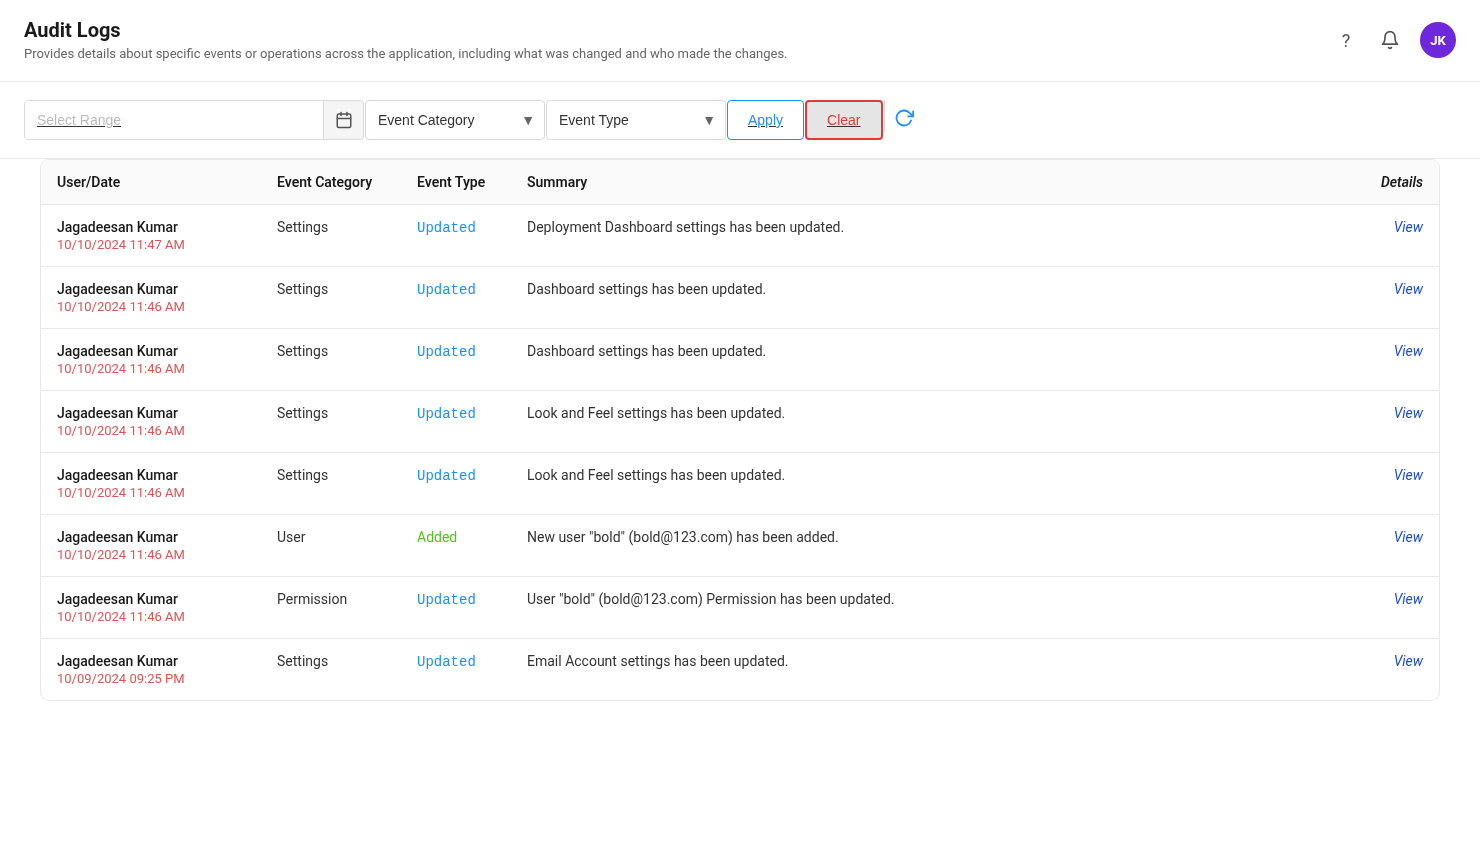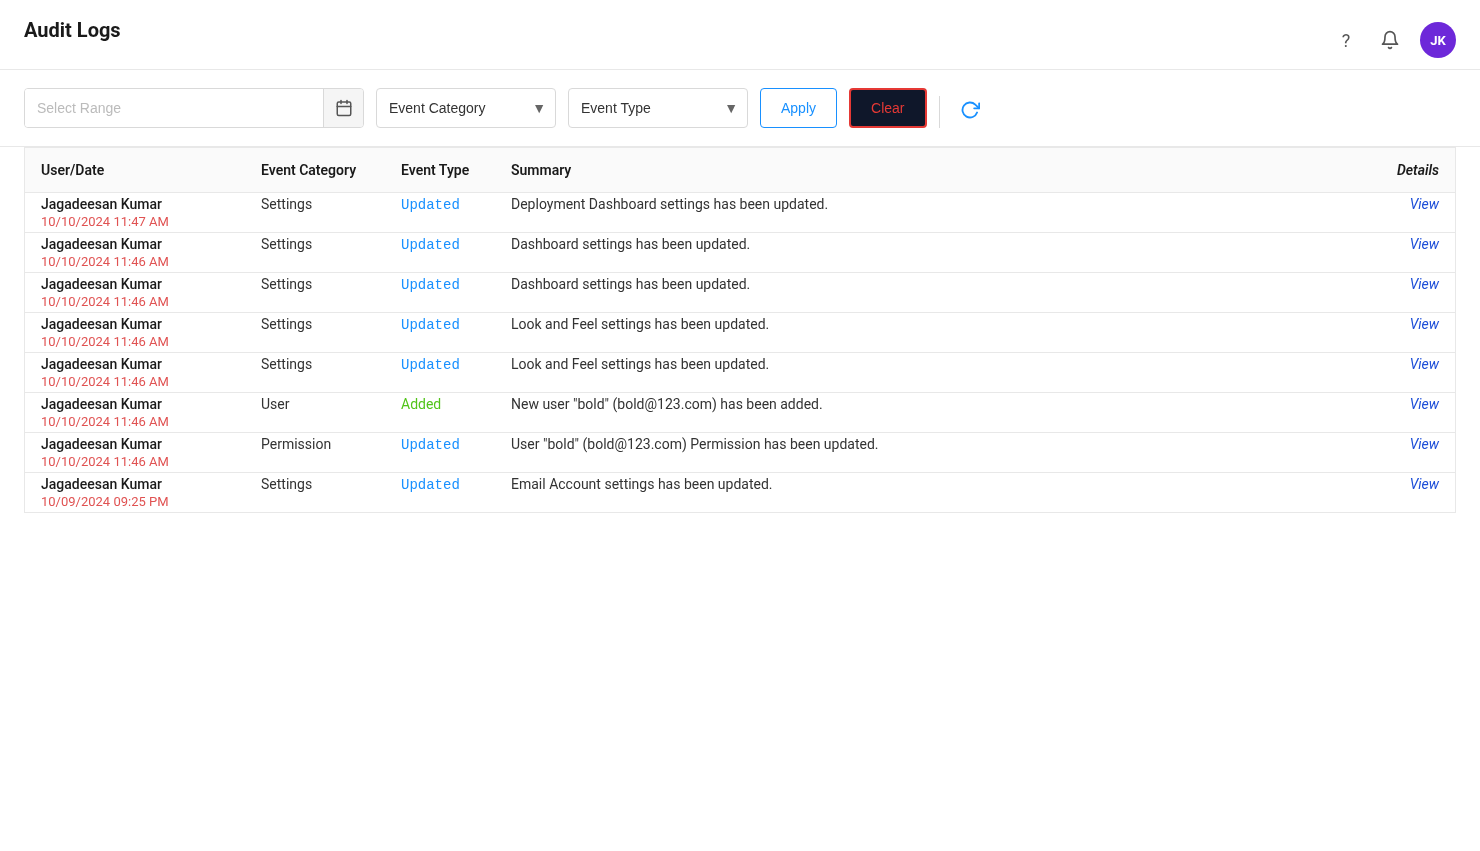--- a/index.html
+++ b/index.html
@@ -1,63 +1,64 @@
 <!DOCTYPE html>
 <html><head>
   <meta charset="utf-8">
   <style>
     * { box-sizing: border-box; margin: 0; padding: 0; }
     body { font-family: -apple-system, BlinkMacSystemFont, 'Segoe UI', Roboto, sans-serif; background: #fff; color: #333; font-size: 14px; }
 
-    .header { padding: 18px 24px 11px 24px; border-bottom: 1px solid #e8e8e8; display: flex; align-items: flex-start; justify-content: space-between; }
+    .header { padding: 18px 24px 20px 24px; border-bottom: 1px solid #e8e8e8; display: flex; align-items: flex-start; justify-content: space-between; }
     .header-left {}
     .page-title { font-size: 20px; font-weight: 700; color: #1a1a1a; }
     .page-subtitle { font-size: 13px; color: #666; margin-top: 4px; }
     .header-right { display: flex; align-items: center; gap: 16px; padding-top: 4px; }
     .header-icon { width: 28px; height: 28px; display: flex; align-items: center; justify-content: center; cursor: pointer; color: #555; font-size: 18px; }
     .avatar { width: 36px; height: 36px; border-radius: 50%; background: #6d28d9; color: #fff; display: flex; align-items: center; justify-content: center; font-size: 13px; font-weight: 700; cursor: pointer; }
 
-    .filter-bar { padding: 18px 24px; display: flex; align-items: flex-end; gap: 12px; border-bottom: 1px solid #e8e8e8; }
+    .filter-bar { padding: 18px 24px; display: flex; align-items: flex-start; gap: 1px; border-bottom: 1px solid #e8e8e8; text-decoration: underline; }
     .date-range-wrapper { display: flex; align-items: center; border: 1px solid #d9d9d9; border-radius: 4px; overflow: hidden; height: 40px; width: 340px; }
     .date-range-input { border: none; outline: none; padding: 0 12px; flex: 1; font-size: 14px; color: #bbb; height: 100%; }
     .date-range-input::placeholder { color: #bbb; }
     .calendar-btn { width: 40px; height: 40px; display: flex; align-items: center; justify-content: center; background: #f5f5f5; border-left: 1px solid #d9d9d9; cursor: pointer; color: #555; }
 
     .select-wrapper { position: relative; height: 40px; }
     .select-wrapper select { appearance: none; -webkit-appearance: none; border: 1px solid #d9d9d9; border-radius: 4px; padding: 0 36px 0 12px; height: 40px; font-size: 14px; color: #333; background: #fff; cursor: pointer; outline: none; min-width: 180px; }
     .select-arrow { position: absolute; right: 10px; top: 50%; transform: translateY(-50%); pointer-events: none; color: #666; }
 
     .apply-btn { height: 40px; padding: 3px 20px; border: 1px solid #1890ff; border-radius: 4px; background: #fff; color: #1890ff; font-size: 14px; font-weight: 500; cursor: pointer; }
-    .clear-btn { height: 40px; padding: 0 20px; border: 2px solid #e53935; border-radius: 4px; background: #0f172a; color: #e53935; font-size: 14px; font-weight: 500; cursor: pointer; }
+    .clear-btn { height: 40px; padding: 0 20px; border: 2px solid #e53935; border-radius: 4px; background: #e5e5e5; color: #e53935; font-size: 14px; font-weight: 500; cursor: pointer; }
     .divider { width: 1px; height: 32px; background: #d9d9d9; }
     .refresh-btn { width: 36px; height: 36px; display: flex; align-items: center; justify-content: center; cursor: pointer; color: #1890ff; font-size: 18px; }
 
-    .table-container { margin: 0 24px; border: 1px solid #e8e8e8; border-radius: 0; overflow: hidden; }
+    .table-container { margin: 0 40px; border: 1px solid #e8e8e8; border-radius: 9px; overflow: hidden; }
     table { width: 100%; border-collapse: collapse; }
     thead tr { background: #fafafa; }
     th { padding: 14px 16px; text-align: left; font-weight: 600; font-size: 14px; color: #1a1a1a; border-bottom: 1px solid #e8e8e8; }
-    td { padding: 3px 16px; border-bottom: 1px solid #e8e8e8; vertical-align: top; }
+    td { padding: 14px 16px; border-bottom: 1px solid #e8e8e8; vertical-align: top; }
     tr:last-child td { border-bottom: none; }
     .user-name { font-weight: 500; color: #1a1a1a; }
     .user-date { color: #e05252; font-size: 13px; margin-top: 2px; }
     .event-type-updated { color: #1890ff; font-family: Liberation Mono, monospace; }
     .event-type-added { color: #52c41a; }
     .view-link { color: #1d4ed8; cursor: pointer; text-decoration: none; }
     .col-user { width: 220px; }
     .col-category { width: 140px; }
     .col-type { width: 110px; }
     .col-summary { }
     .col-details { width: 80px; text-align: right; font-style: italic; }
   </style>
 </head>
 <body>
 
 <div class="header">
   <div class="header-left">
     <div class="page-title">Audit Logs</div>
+    <div class="page-subtitle">Provides details about specific events or operations across the application, including what was changed and who made the changes.</div>
   </div>
   <div class="header-right">
     <div class="header-icon" title="Help">?</div>
     <div class="header-icon" title="Notifications">
       <svg width="20" height="20" viewBox="0 0 24 24" fill="none" stroke="currentColor" stroke-width="2" stroke-linecap="round" stroke-linejoin="round">
         <path d="M18 8A6 6 0 0 0 6 8c0 7-3 9-3 9h18s-3-2-3-9"></path>
         <path d="M13.73 21a2 2 0 0 1-3.46 0"></path>
       </svg>
     </div>
     <div class="avatar">JK</div>

